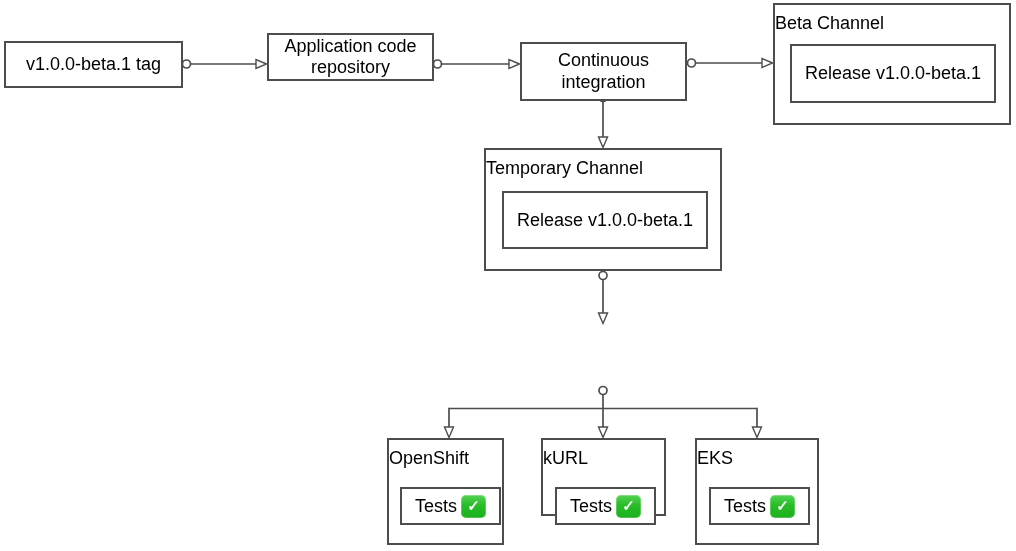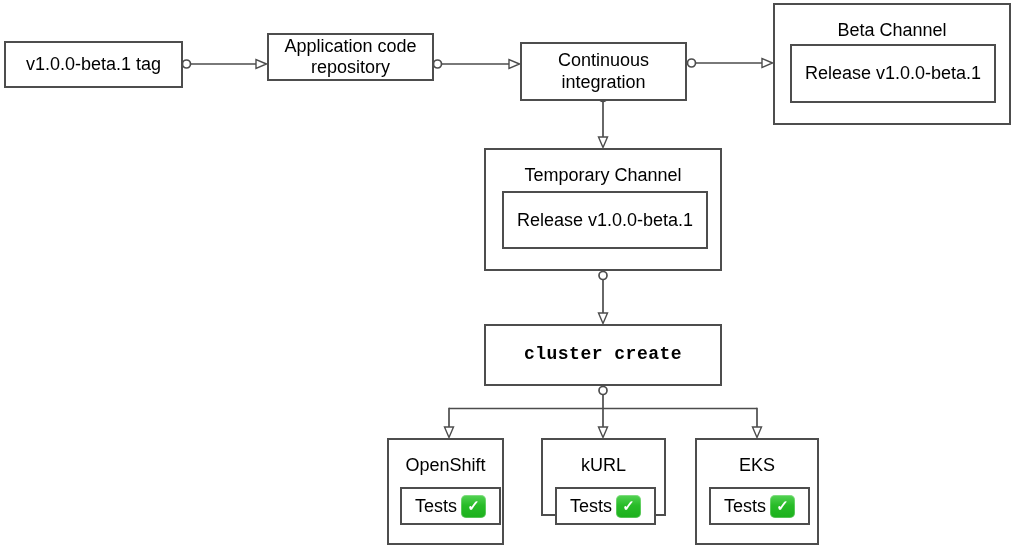--- a/index.html
+++ b/index.html
@@ -11,21 +11,21 @@
     position:absolute; box-sizing:border-box; background:#fff;
     border:2px solid #4d4d4d;
     display:flex; align-items:center; justify-content:center;
     text-align:center; font-size:18px; line-height:1.18;
   }
   .container-node {
     position:absolute; box-sizing:border-box; background:#fff;
     border:2px solid #4d4d4d;
   }
   .container-title {
-    text-align:center; padding-top:15px; font-size:18px;
+    text-align:left; padding-top:8px; font-size:18px;
   }
   .inner-node {
     position:absolute; box-sizing:border-box; background:#fff;
     border:2px solid #4d4d4d;
     display:flex; align-items:center; justify-content:center;
     font-size:18px;
   }
   .mono {
     font-family:"Liberation Mono","DejaVu Sans Mono",monospace;
     font-weight:bold; letter-spacing:0.5px; font-size:18px;
@@ -103,23 +103,20 @@
     </div>
   </div>
 
   <div class="container-node" style="left:484px; top:148px; width:238px; height:123px;">
     <div class="container-title">Temporary Channel</div>
     <div class="inner-node" style="left:16px; top:41px; width:206px; height:58px;">
       <span>Release v1.0.0-beta.1</span>
     </div>
   </div>
 
-  <div class="node" style="left:484px; top:324px; width:238px; height:62px;">
-    <span class="mono">cluster create</span>
-  </div>
 
   <div class="container-node" style="left:387px; top:438px; width:117px; height:107px;">
     <div class="container-title">OpenShift</div>
     <div class="inner-node tests" style="left:11px; top:47px; width:101px; height:38px;">
       <span>Tests</span>
       <span class="check-badge">
         <span>✓</span>
       </span>
     </div>
   </div>

